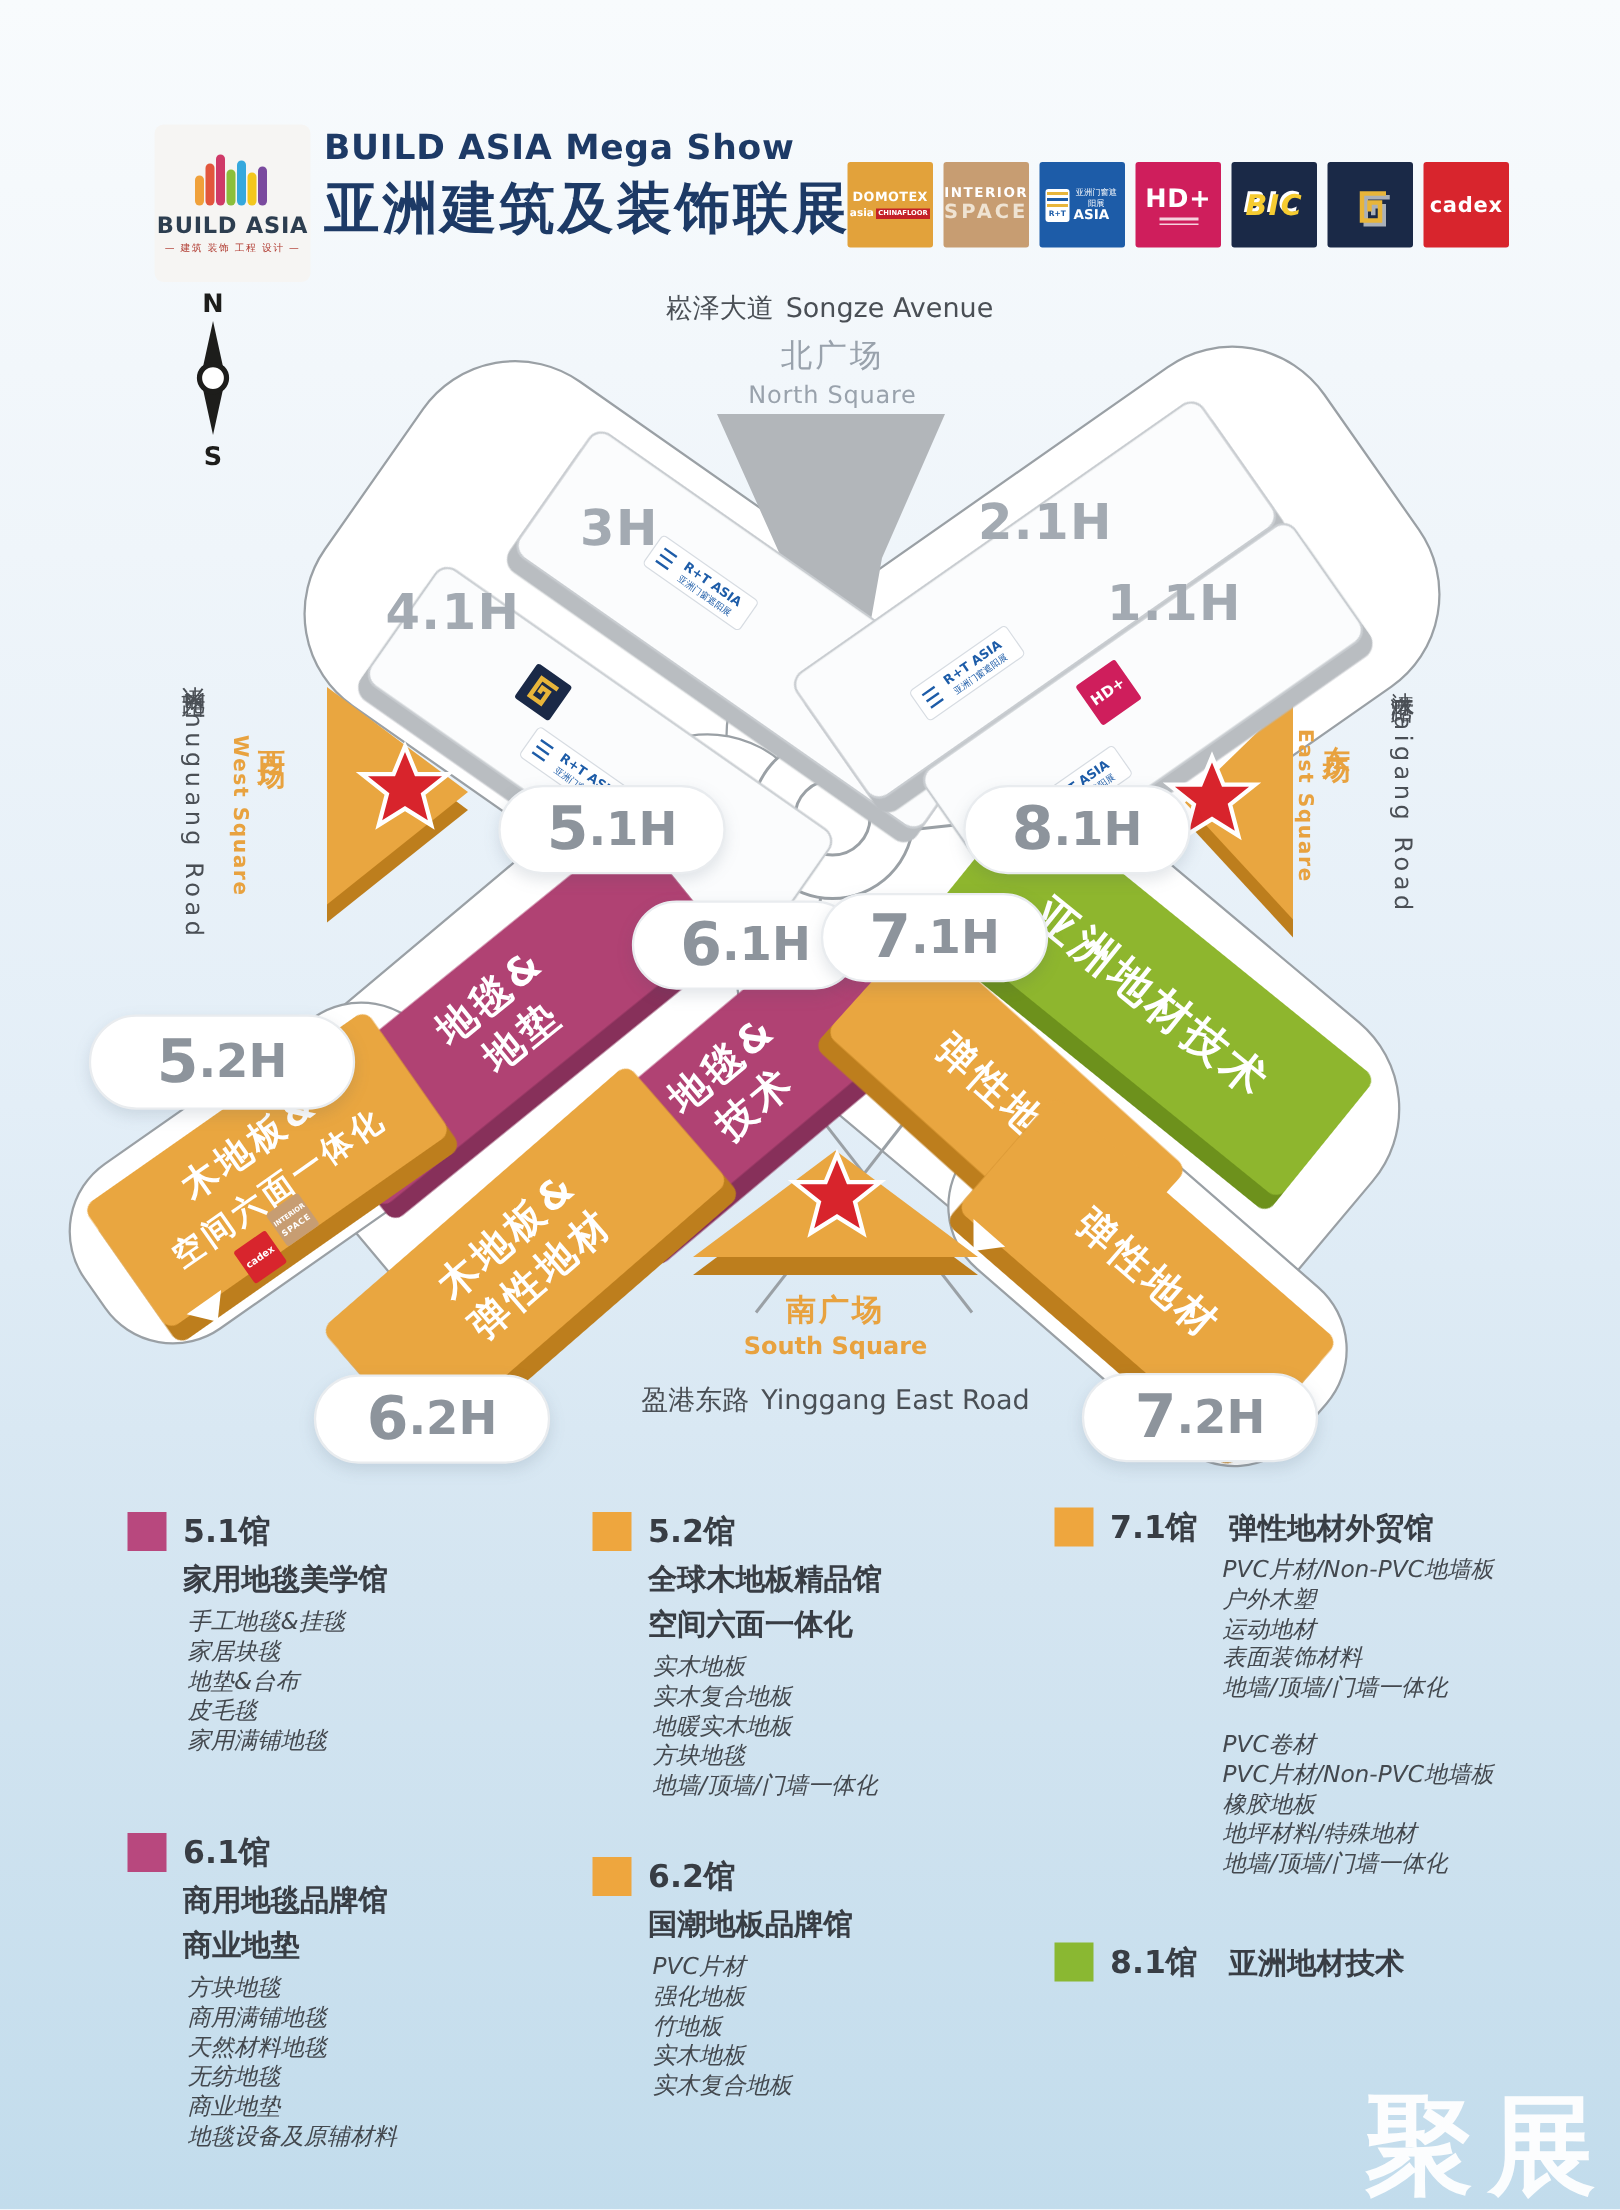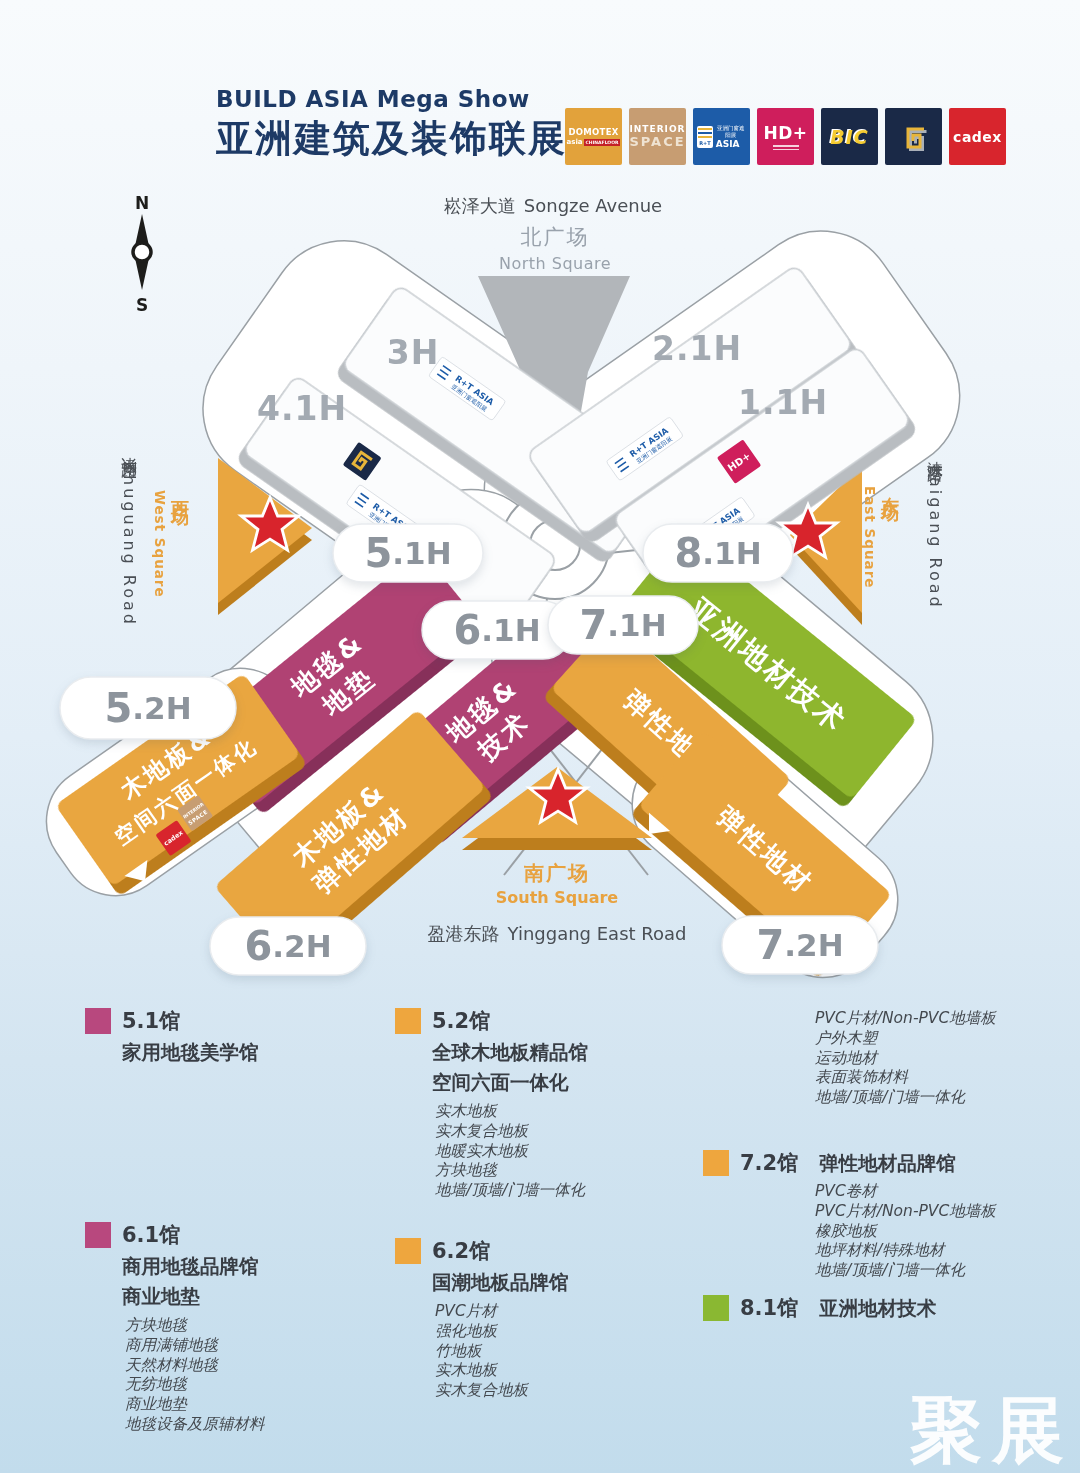--- a/index.html
+++ b/index.html
@@ -103,20 +103,33 @@
   .lg-row .lg-items { margin-left:112px; margin-top:5px; }
 
   .watermark { position:absolute; right:6px; bottom:-6px; font-size:72px; font-weight:900; color:#ffffff;
                letter-spacing:10px; opacity:.95; }
 </style>
 </head>
 <body>
 
 <div class="page">
 
+  <div class="brand-box">
+    <svg width="58" height="38" viewBox="0 0 58 38">
+      <rect x="4" y="16" width="6" height="20" rx="3" fill="#f0a13a"></rect>
+      <rect x="11" y="8" width="6" height="28" rx="3" fill="#e2563c"></rect>
+      <rect x="18" y="2" width="6" height="34" rx="3" fill="#cf3a68"></rect>
+      <rect x="25" y="12" width="6" height="24" rx="3" fill="#8bbf3c"></rect>
+      <rect x="32" y="6" width="6" height="30" rx="3" fill="#35a8dd"></rect>
+      <rect x="39" y="14" width="6" height="22" rx="3" fill="#f3c71d"></rect>
+      <rect x="46" y="10" width="6" height="26" rx="3" fill="#7a4a9e"></rect>
+    </svg>
+    <div class="brand-name">BUILD ASIA</div>
+    <div class="brand-tagline">— 建筑 装饰 工程 设计 —</div>
+  </div>
 
   <div class="titles">
     <div class="title-en">BUILD ASIA Mega Show</div>
     <div class="title-zh">亚洲建筑及装饰联展</div>
   </div>
 
   <div class="plogos">
     <div class="pl pl-domotex">
       <div class="l1">DOMOTEX</div>
       <div class="l2">
@@ -376,20 +389,28 @@
     <span class="zh">东广场</span>
       <span class="en">East Square</span>
   </div>
 
   <div class="lg-block" style="left:85px; top:1007px;">
     <div class="lg-head">
       <span class="swatch sw-m"></span>
       <span class="lg-hall">5.1馆</span>
     </div>
     <div class="lg-title">家用地毯美学馆</div>
+    <ul class="lg-items">
+
+    <li>手工地毯&amp;挂毯</li>
+        <li>家居块毯</li>
+        <li>地垫&amp;台布</li>
+        <li>皮毛毯</li>
+        <li>家用满铺地毯</li>
+      </ul>
   </div>
 
   <div class="lg-block" style="left:85px; top:1221px;">
     <div class="lg-head">
       <span class="swatch sw-m"></span>
       <span class="lg-hall">6.1馆</span>
     </div>
     <div class="lg-title">商用地毯品牌馆</div>
     <div class="lg-title">商业地垫</div>
     <ul class="lg-items">
@@ -430,36 +451,36 @@
 
     <li>PVC片材</li>
         <li>强化地板</li>
         <li>竹地板</li>
         <li>实木地板</li>
         <li>实木复合地板</li>
       </ul>
   </div>
 
   <div class="lg-block lg-row" style="left:703px; top:1004px;">
+    <div class="lg-head">
+      <span class="swatch sw-o"></span>
+      <span class="lg-hall">7.1馆</span>
+      <span class="lg-title-inline">弹性地材外贸馆</span>
+    </div>
     <ul class="lg-items">
 
     <li>PVC片材/Non-PVC地墙板</li>
         <li>户外木塑</li>
         <li>运动地材</li>
         <li>表面装饰材料</li>
         <li>地墙/顶墙/门墙一体化</li>
       </ul>
   </div>
 
   <div class="lg-block lg-row" style="left:703px; top:1149px;">
-    <div class="lg-head">
-      <span class="swatch sw-o"></span>
-      <span class="lg-hall">7.2馆</span>
-      <span class="lg-title-inline">弹性地材品牌馆</span>
-    </div>
     <ul class="lg-items">
 
     <li>PVC卷材</li>
         <li>PVC片材/Non-PVC地墙板</li>
         <li>橡胶地板</li>
         <li>地坪材料/特殊地材</li>
         <li>地墙/顶墙/门墙一体化</li>
       </ul>
   </div>
 

